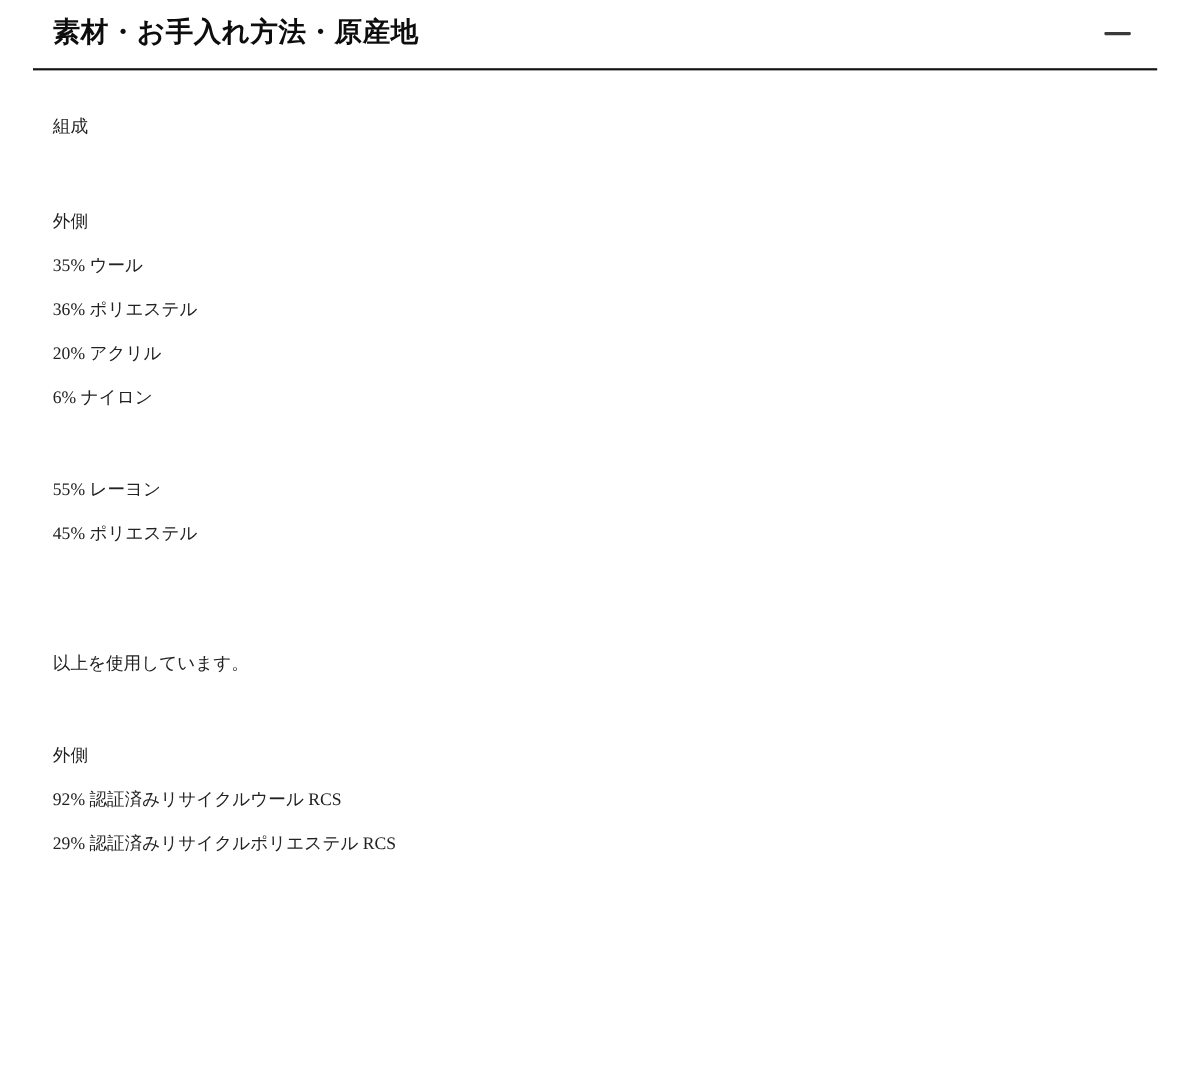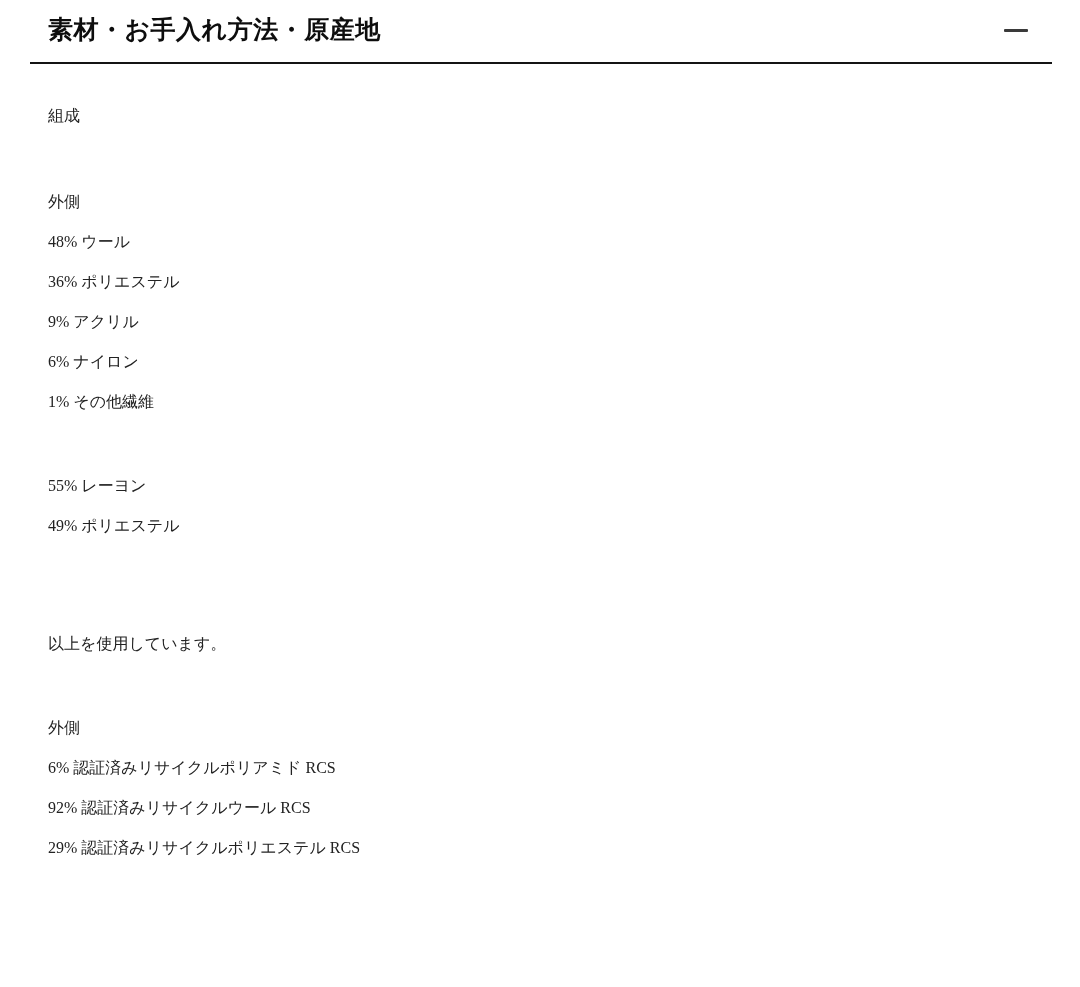--- a/index.html
+++ b/index.html
@@ -67,35 +67,33 @@
   </header>
 
   <div class="divider"></div>
 
   <main class="content">
 
     <p class="line mb-lg">組成</p>
 
     <section class="group mb-md">
       <p class="line">外側</p>
-      <p class="line">48% ウール</p>
+      <p class="line">35% ウール</p>
       <p class="line">36% ポリエステル</p>
-      <p class="line">9% アクリル</p>
+      <p class="line">20% アクリル</p>
       <p class="line">6% ナイロン</p>
-      <p class="line">1% その他繊維</p>
     </section>
 
     <section class="group mb-xl">
       <p class="line">55% レーヨン</p>
-      <p class="line">49% ポリエステル</p>
+      <p class="line">45% ポリエステル</p>
     </section>
 
     <p class="line mb-md">以上を使用しています。</p>
 
     <section class="group">
       <p class="line">外側</p>
-      <p class="line">6% 認証済みリサイクルポリアミド RCS</p>
       <p class="line">92% 認証済みリサイクルウール RCS</p>
       <p class="line">29% 認証済みリサイクルポリエステル RCS</p>
     </section>
 
   </main>
 </div>
 
 </body></html>

